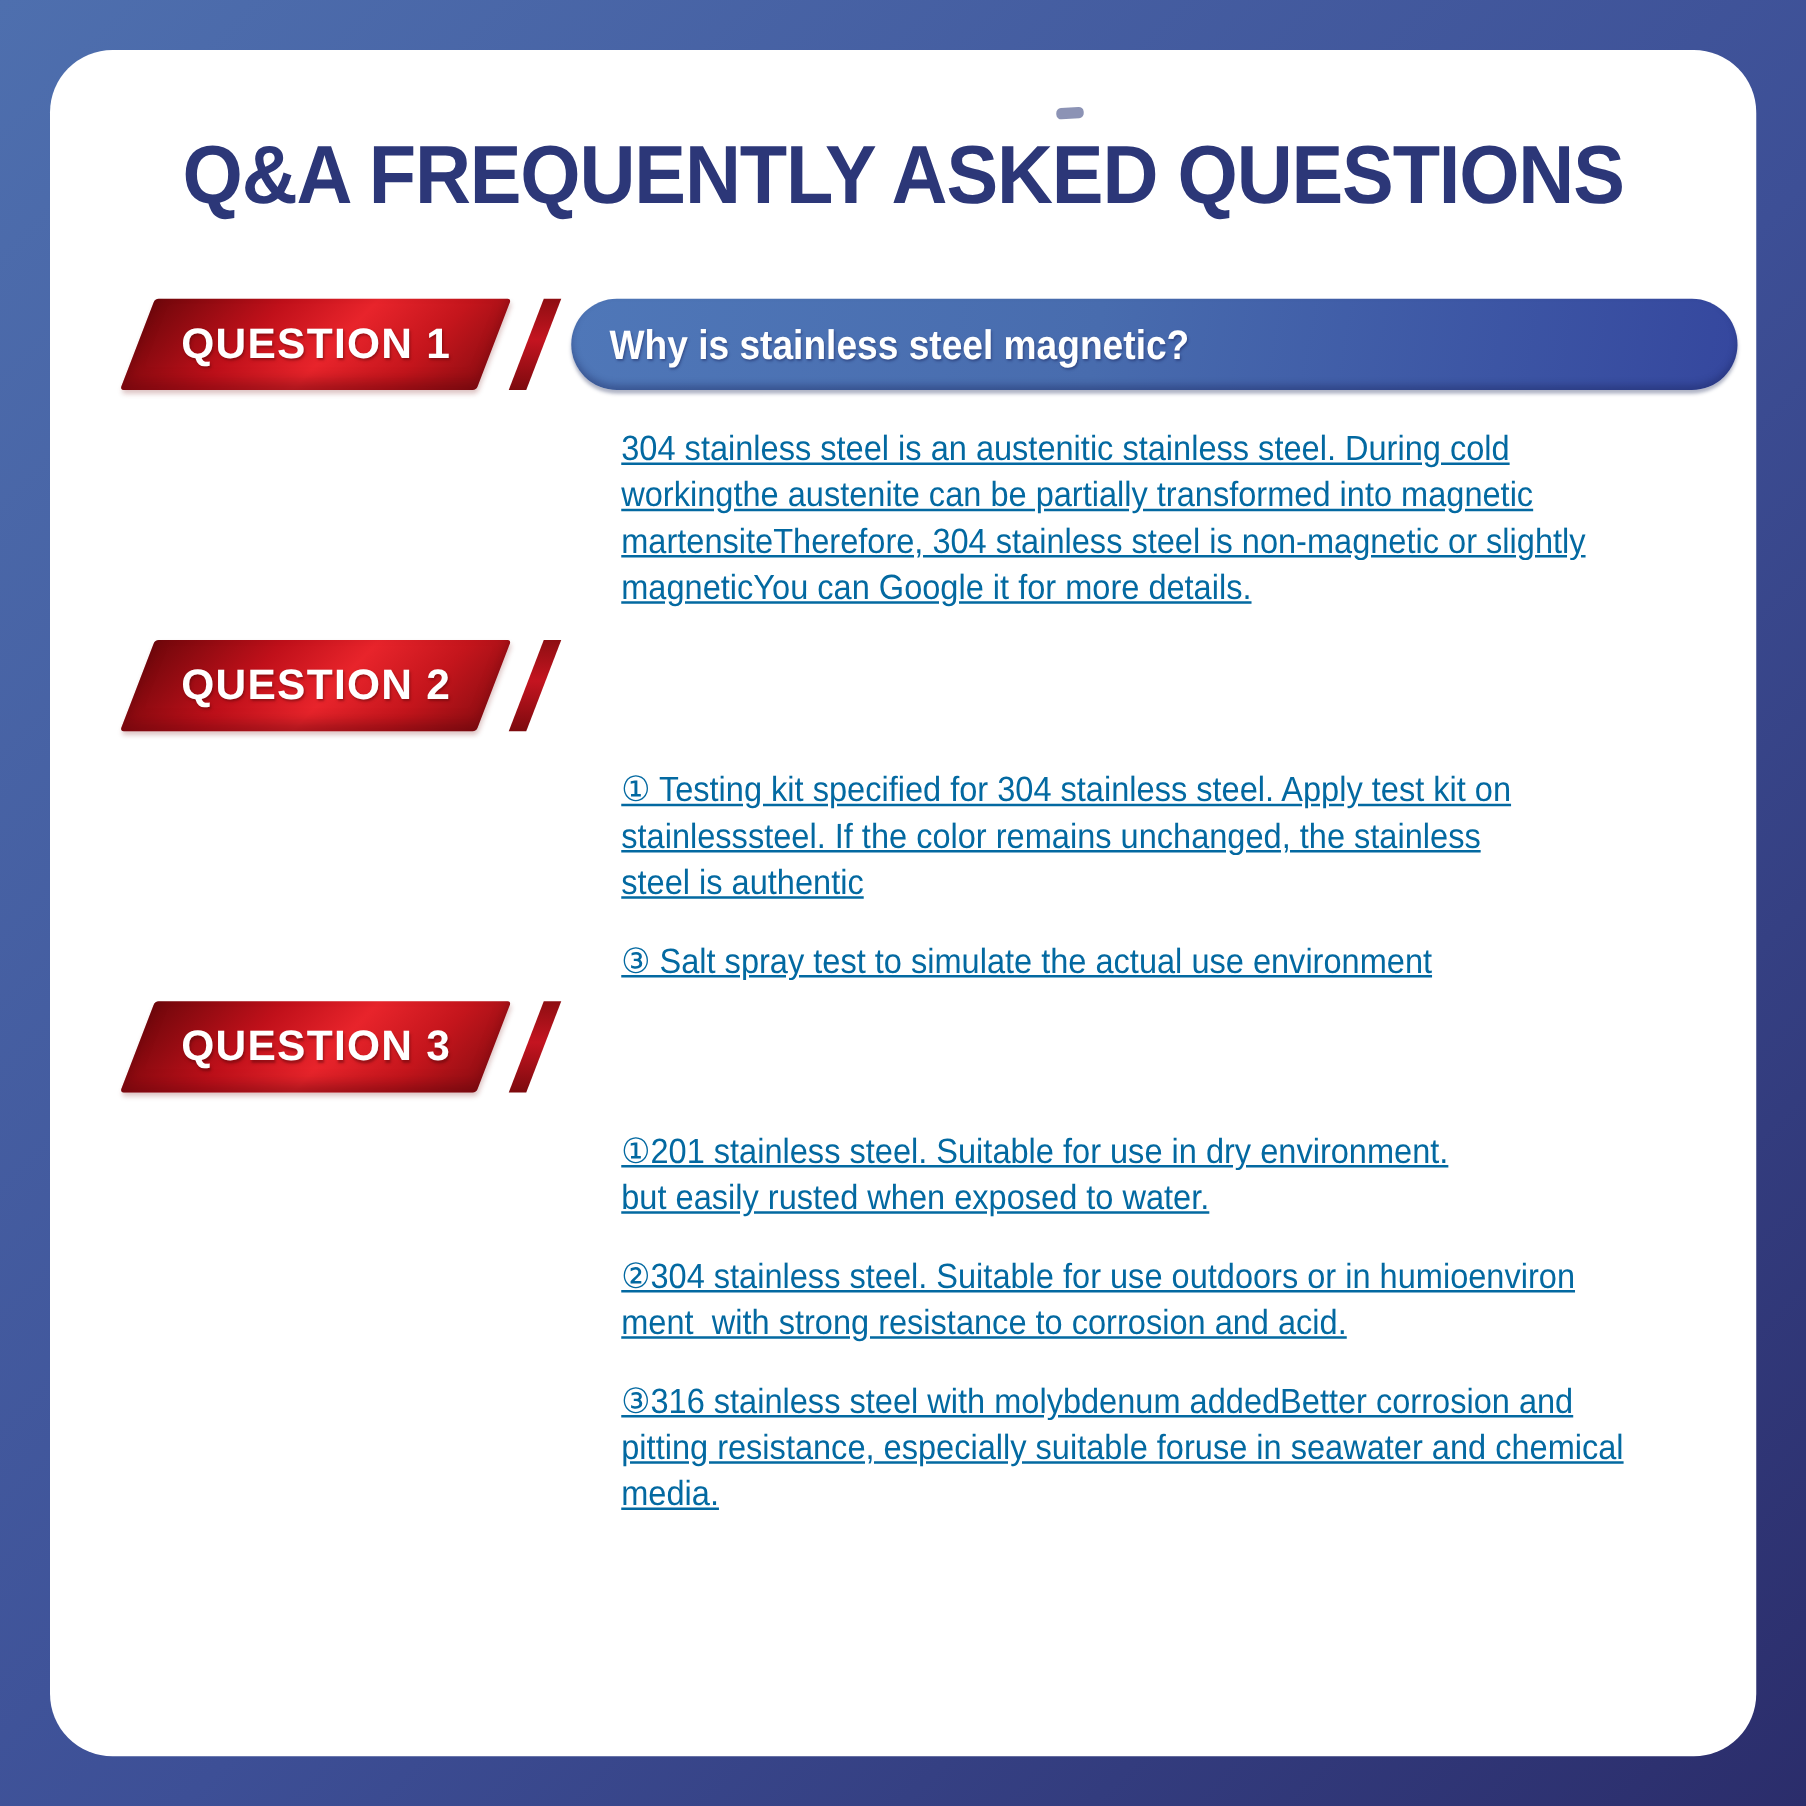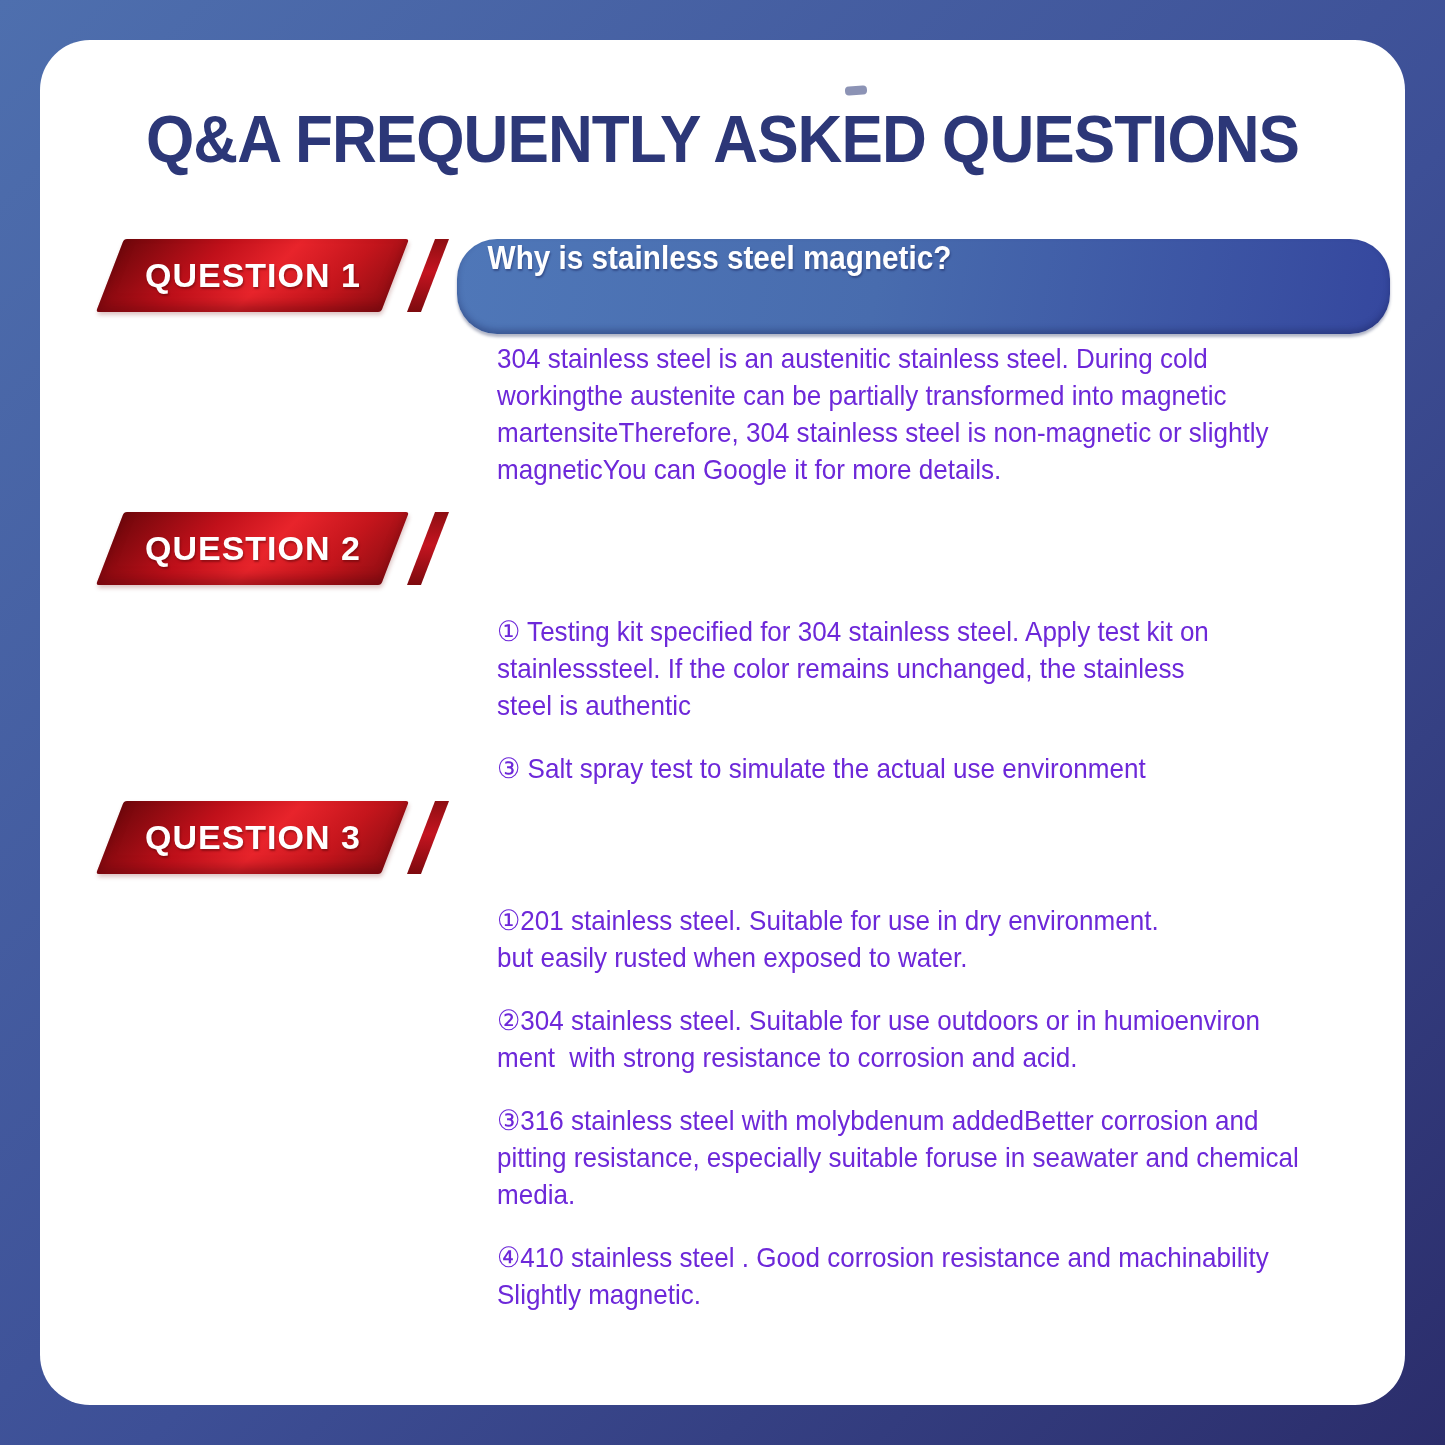--- a/index.html
+++ b/index.html
@@ -37,31 +37,31 @@
     transform:skewX(21deg);
     color:#ffffff;font-weight:700;font-size:34px;letter-spacing:1px;
     text-shadow:1px 2px 2px rgba(90,5,10,.5);
   }
   .slash{
     width:14px;height:73px;flex:0 0 auto;margin-left:26px;
     transform:skewX(-21deg);
     background:linear-gradient(180deg,#8e0e12 0%,#c41420 45%,#7d0a0e 100%);
   }
   .pill{
-    flex:1 1 auto;margin-left:22px;height:95px;border-radius:40px;
+    flex:1 1 auto;margin-left:22px;height:73px;border-radius:40px;
     background:linear-gradient(100deg,#4f77b8 0%,#486cae 45%,#35479e 100%);
     box-shadow:0 3px 3px rgba(30,40,90,.35), inset 0 -4px 6px rgba(20,30,80,.35);
-    display:flex;align-items:flex-start;
+    display:flex;align-items:center;
   }
   .pill-text{
     padding-left:34px;color:#ffffff;font-weight:700;font-size:33px;
     transform:scaleX(.9);transform-origin:0 50%;
     white-space:pre;text-shadow:1px 2px 2px rgba(25,35,90,.45);
   }
-  .answer{margin:28px 40px 0 457px;color:#6d28d9;}
+  .answer{margin:28px 40px 0 457px;color:#0369a1;text-decoration:underline;}
   .para{margin:0 0 26px 0;}
   .para:last-child{margin-bottom:0;}
   .line{
     font-size:28px;line-height:37px;white-space:pre;
     transform:scaleX(.93);transform-origin:0 50%;
   }
 </style>
 </head>
 <body>
 
@@ -118,18 +118,14 @@
     </div>
     <div class="para">
       <div class="line">②304 stainless steel. Suitable for use outdoors or in humioenviron</div>
       <div class="line">ment  with strong resistance to corrosion and acid.</div>
     </div>
     <div class="para">
       <div class="line">③316 stainless steel with molybdenum addedBetter corrosion and</div>
       <div class="line">pitting resistance, especially suitable foruse in seawater and chemical</div>
       <div class="line">media.</div>
     </div>
-    <div class="para">
-      <div class="line">④410 stainless steel . Good corrosion resistance and machinability</div>
-      <div class="line">Slightly magnetic.</div>
-    </div>
   </div>
 </div>
 
 </body></html>

